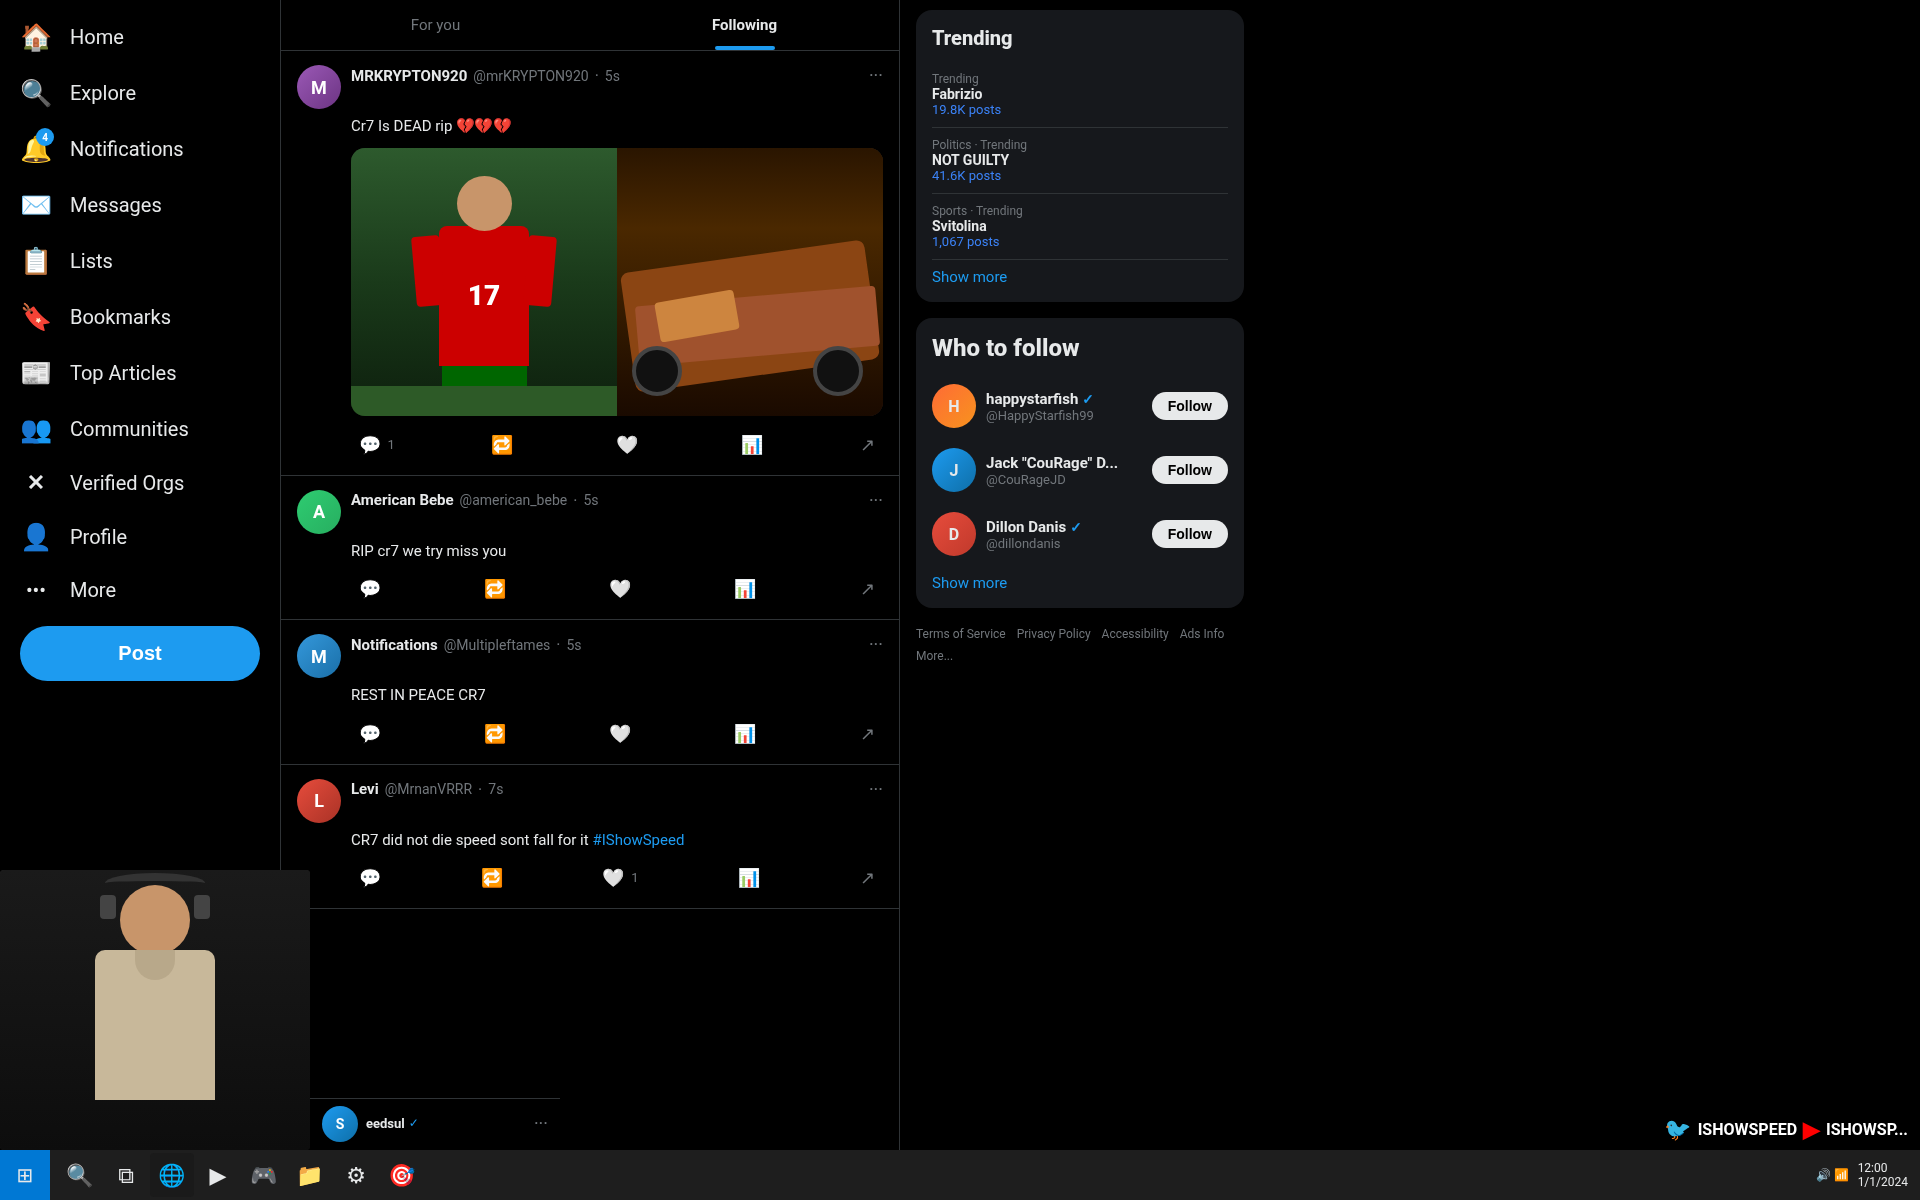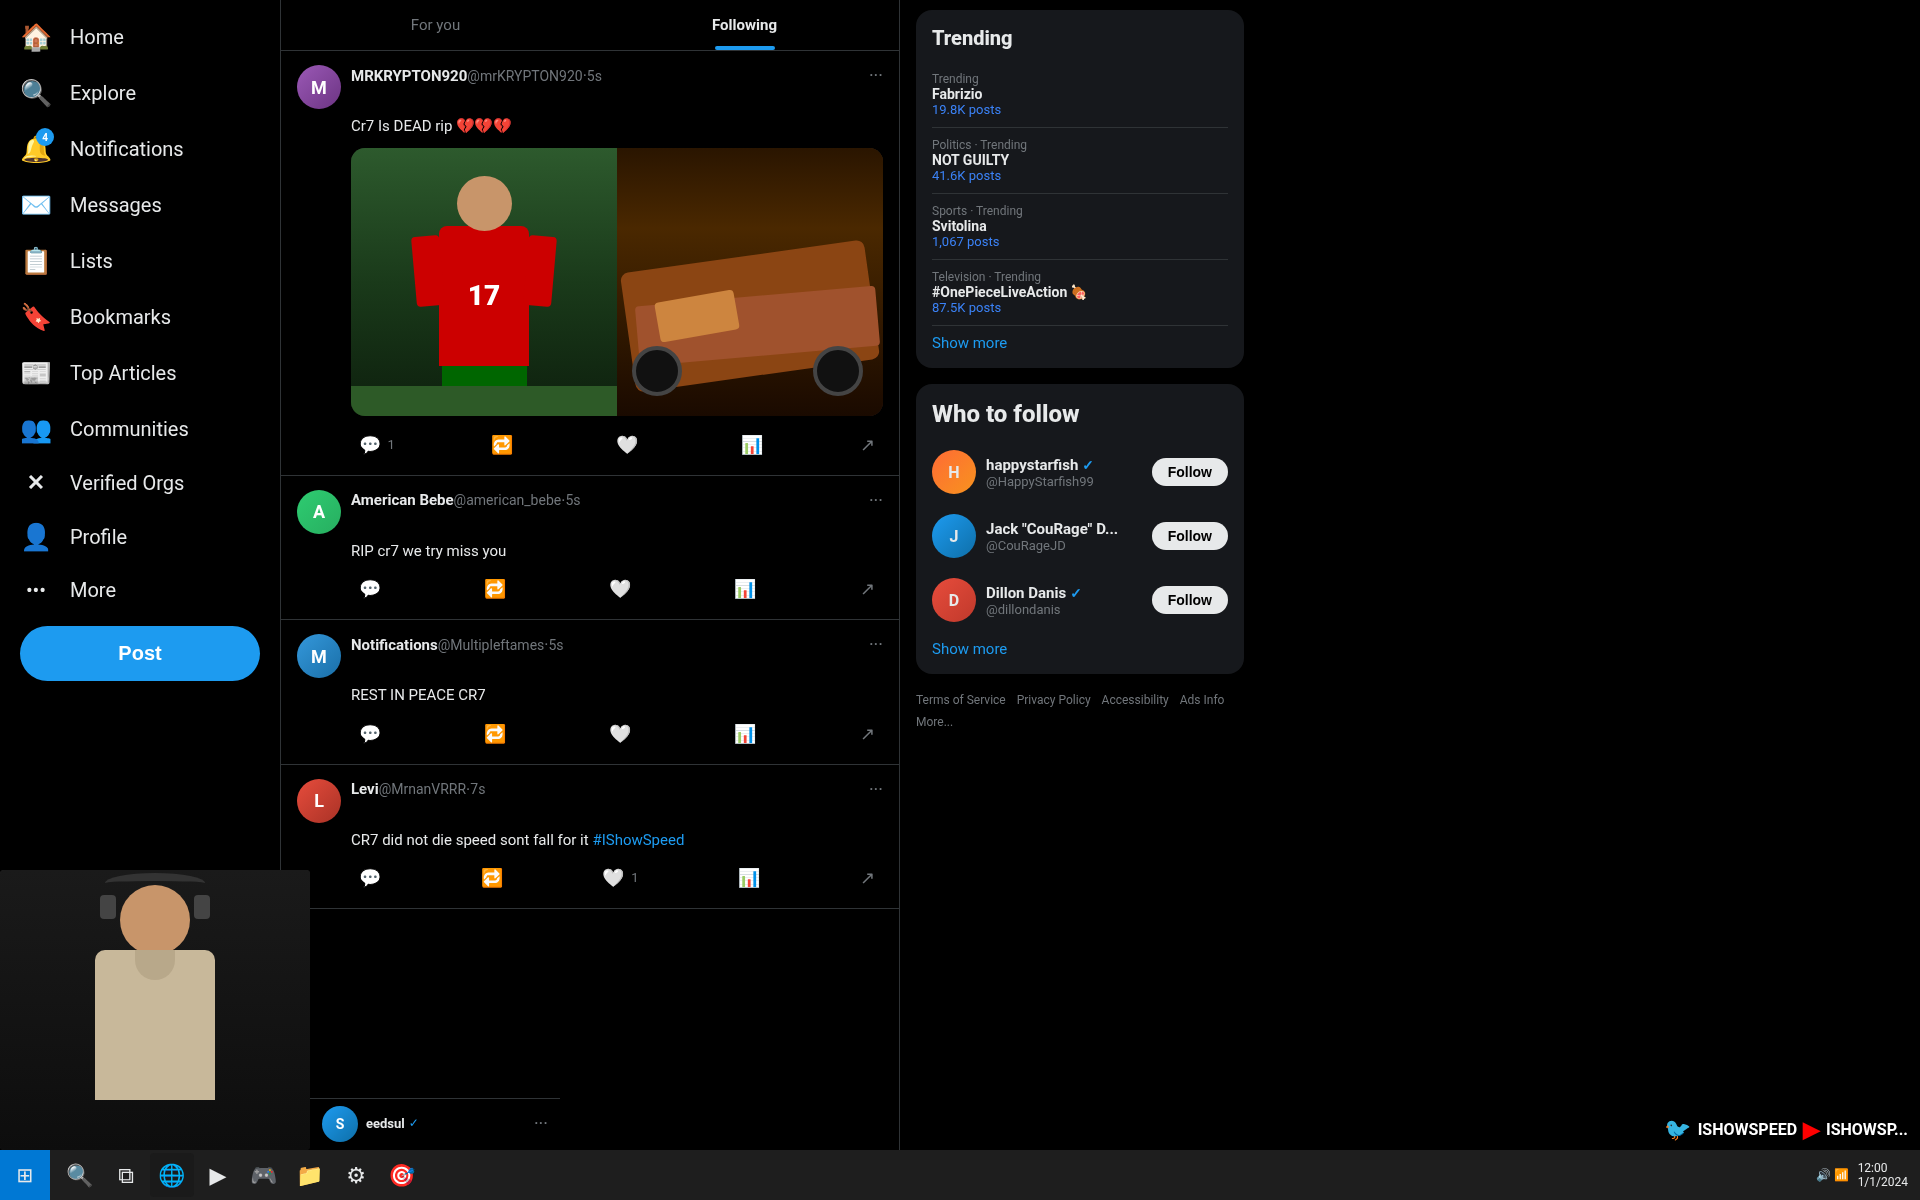--- a/index.html
+++ b/index.html
@@ -135,20 +135,21 @@
       justify-content: center;
       font-weight: 700;
       font-size: 18px;
     }
     .tweet-meta {
       flex: 1;
     }
     .tweet-author-row {
       display: flex;
       align-items: center;
+      gap: 6px;
       flex-wrap: wrap;
     }
     .tweet-author-name {
       font-weight: 700;
       font-size: 15px;
       color: #e7e9ea;
     }
     .tweet-handle {
       color: #71767b;
       font-size: 14px;
@@ -698,25 +699,20 @@
       <div class="trending-hashtag">NOT GUILTY</div>
       <div class="trending-posts">41.6K posts</div>
     </div>
 
     <div class="trending-item">
       <div class="trending-category">Sports · Trending</div>
       <div class="trending-hashtag">Svitolina</div>
       <div class="trending-posts">1,067 posts</div>
     </div>
 
-    <div class="trending-item">
-      <div class="trending-category">Television · Trending</div>
-      <div class="trending-hashtag">#OnePieceLiveAction 🍖</div>
-      <div class="trending-posts">87.5K posts</div>
-    </div>
 
     <span class="show-more">Show more</span>
   </div>
 
   <div class="who-to-follow-box">
     <div class="wtf-title">Who to follow</div>
 
     <div class="wtf-item">
       <div class="wtf-avatar wtf-avatar-happystar">H</div>
       <div class="wtf-info">

